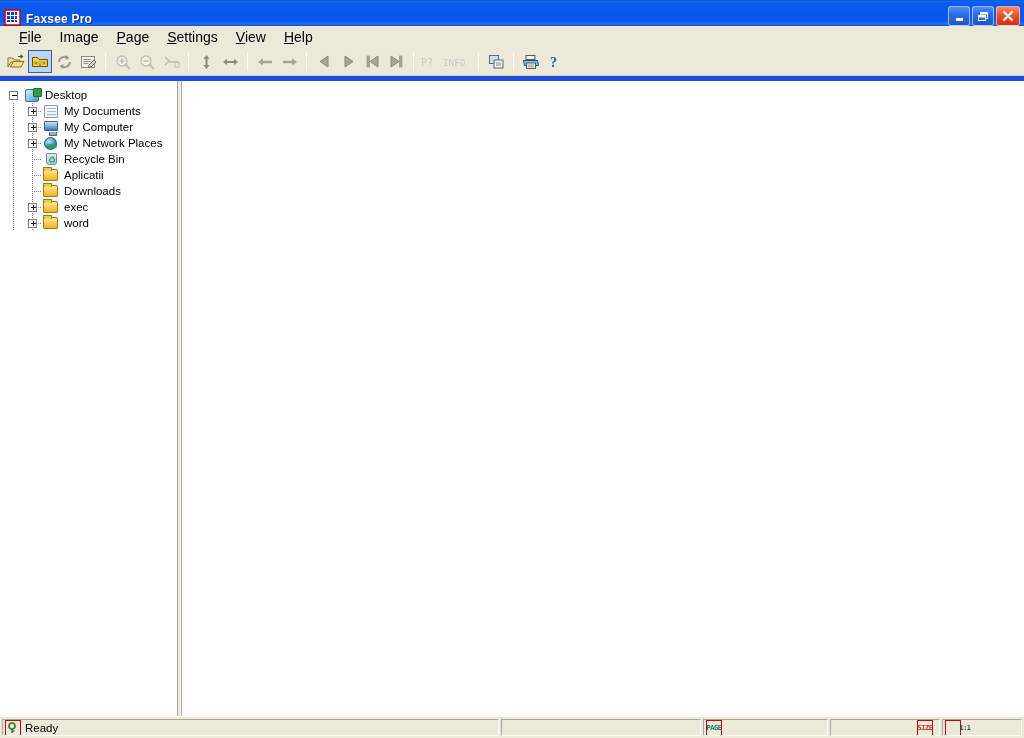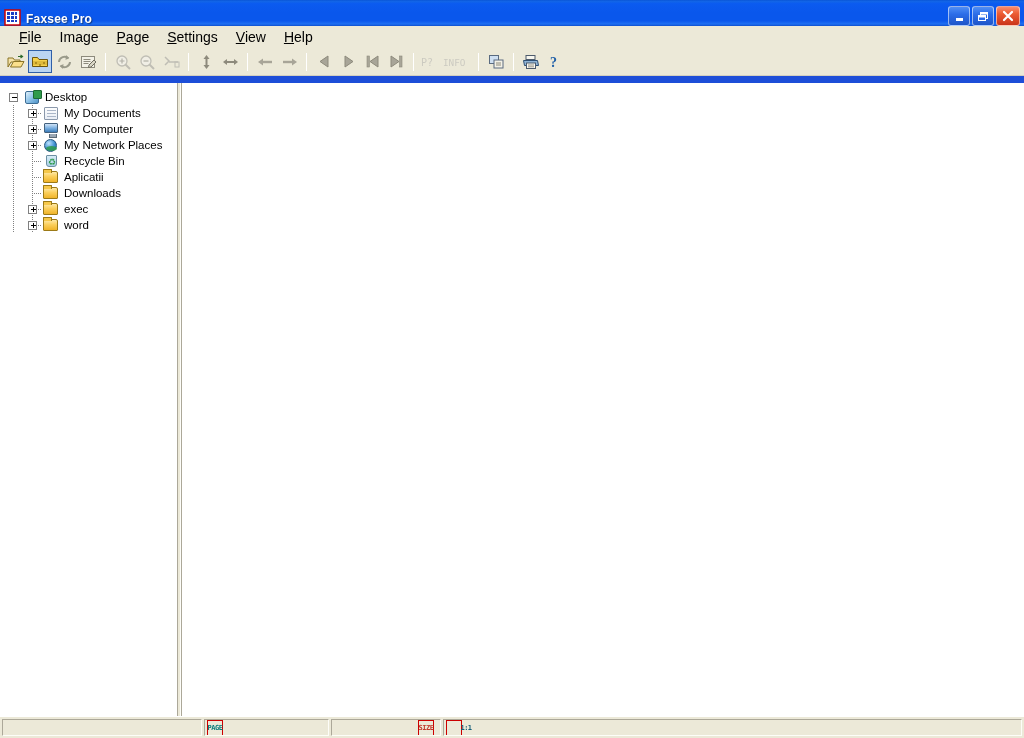--- a/index.html
+++ b/index.html
@@ -107,21 +107,21 @@
     background: #aca899;
     border-right: 1px solid #fff;
   }
 
   
   .main {
     flex: 1 1 auto;
     display: flex;
     background: #ece9d8;
     min-height: 0;
-    border-top: 7px solid #1d4ed8;
+    border-top: 5px solid #1d4ed8;
   }
   .tree-pane {
     width: 177px; min-width: 177px;
     background: #ffffff;
     overflow: hidden;
     padding: 6px 0 0 4px;
     border-right: 1px solid #ffffff;
   }
   .splitter {
     width: 4px; min-width: 4px;
@@ -611,20 +611,29 @@
     </div>
 
     <div class="splitter"></div>
 
     <div class="doc-pane"></div>
 
   </div>
 
   <div class="statusbar">
 
+    <div class="sb-pane p1">
+      <span class="sb-icon">
+        <svg width="12" height="12" viewBox="0 0 12 12">
+          <circle cx="5" cy="4" r="3" fill="none" stroke="#2f7d32" stroke-width="1.6"></circle>
+          <path d="M5 7 v4 M5 9 h2.5" stroke="#2f7d32" stroke-width="1.6"></path>
+        </svg>
+      </span>
+      <span>Ready</span>
+    </div>
 
     <div class="sb-pane p2">
       <span></span>
     </div>
 
     <div class="sb-pane p3">
       <span class="sb-icon">
         <span class="sb-tag">PAGE</span>
       </span>
     </div>

